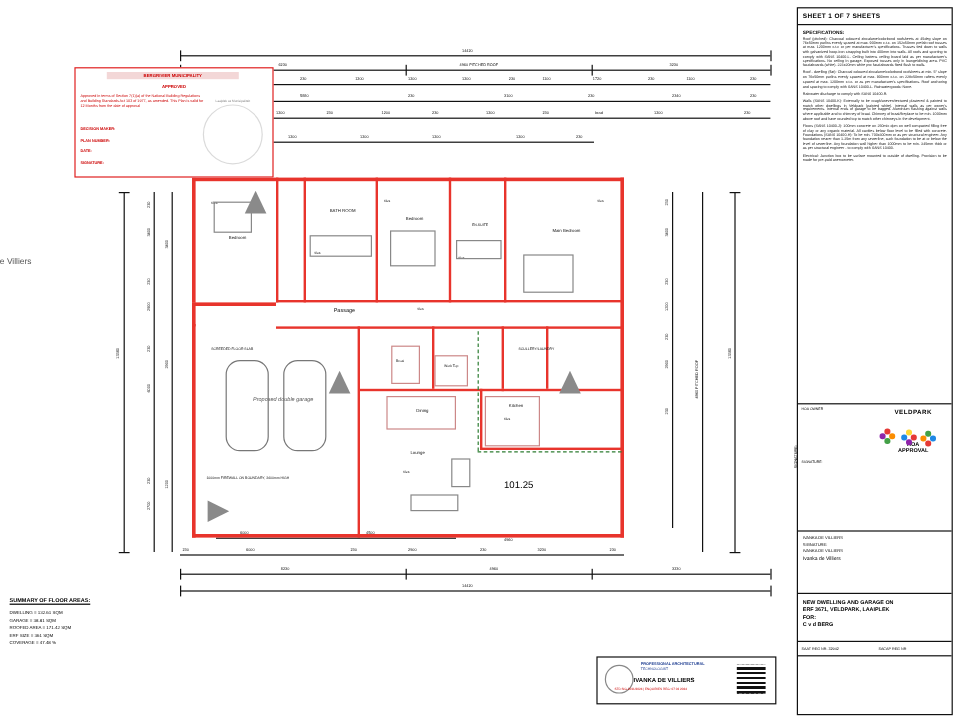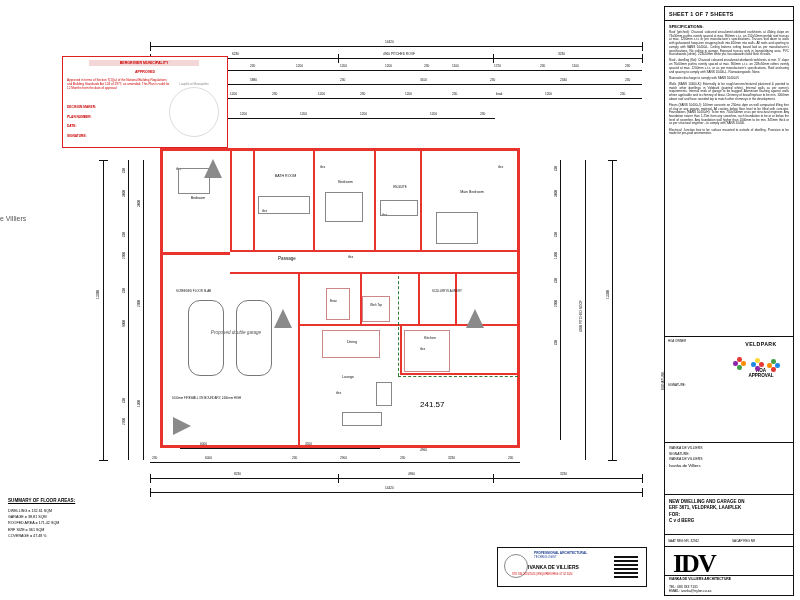--- a/index.html
+++ b/index.html
@@ -318,21 +318,21 @@
 
     <div class="rmsm abs" style="left:322px;top:340px;width:60px;">Dining</div>
     <div class="rmsm abs" style="left:318px;top:375px;width:60px;">Lounge</div>
     <div class="xtiny abs" style="left:336px;top:392px;">tiles</div>
     <div class="rmsm abs" style="left:408px;top:336px;width:44px;">Kitchen</div>
     <div class="xtiny abs" style="left:420px;top:348px;">tiles</div>
     <div class="xtiny abs" style="left:424px;top:290px;width:46px;text-align:center;line-height:3.6px;">SCULLERY/LAUNDRY</div>
     <div class="xtiny abs" style="left:330px;top:300px;">Broai</div>
     <div class="xtiny abs" style="left:366px;top:304px;width:20px;text-align:center;line-height:3.4px;">Work Top</div>
 
-    <div class="abs" style="left:420px;top:400px;font-size:8px;">241.57</div>
+    <div class="abs" style="left:420px;top:400px;font-size:8px;">101.25</div>
 
     <div class="abs" style="left:188px;top:300px;width:34px;height:74px;border:1px solid #777;border-radius:12px;"></div>
     <div class="abs" style="left:236px;top:300px;width:34px;height:74px;border:1px solid #777;border-radius:12px;"></div>
 
     <div class="abs" style="left:178px;top:168px;width:30px;height:24px;border:1px solid #888;"></div>
     <div class="abs" style="left:325px;top:192px;width:36px;height:28px;border:1px solid #888;"></div>
     <div class="abs" style="left:436px;top:212px;width:40px;height:30px;border:1px solid #888;"></div>
     <div class="abs" style="left:342px;top:412px;width:38px;height:12px;border:1px solid #888;"></div>
     <div class="abs" style="left:376px;top:382px;width:14px;height:22px;border:1px solid #888;"></div>
     <div class="abs" style="left:322px;top:330px;width:56px;height:26px;border:1px solid #c88;"></div>
@@ -461,22 +461,15 @@
       <div>ERF 3671, VELDPARK, LAAIPLEK</div>
       <div>FOR:</div>
       <div>C v d BERG</div>
     </div>
 
     <div id="tb-reg">
       <span class="half">SAAT REG NR. 32942</span>
       <span class="half">SACAP REG NR</span>
     </div>
 
-    <div id="tb-logo">
-      <div class="big">IDV</div>
-      <div class="divv"></div>
-      <div class="firm">IVANKA DE VILLIERS ARCHITECTURE</div>
-      <div class="tel">TEL: 083 333 7131</div>
-      <div class="tel" style="top:42px;">EMAIL: ivanka@nylon.co.za</div>
-    </div>
   </div>
 
 </div>
 
 </body></html>

